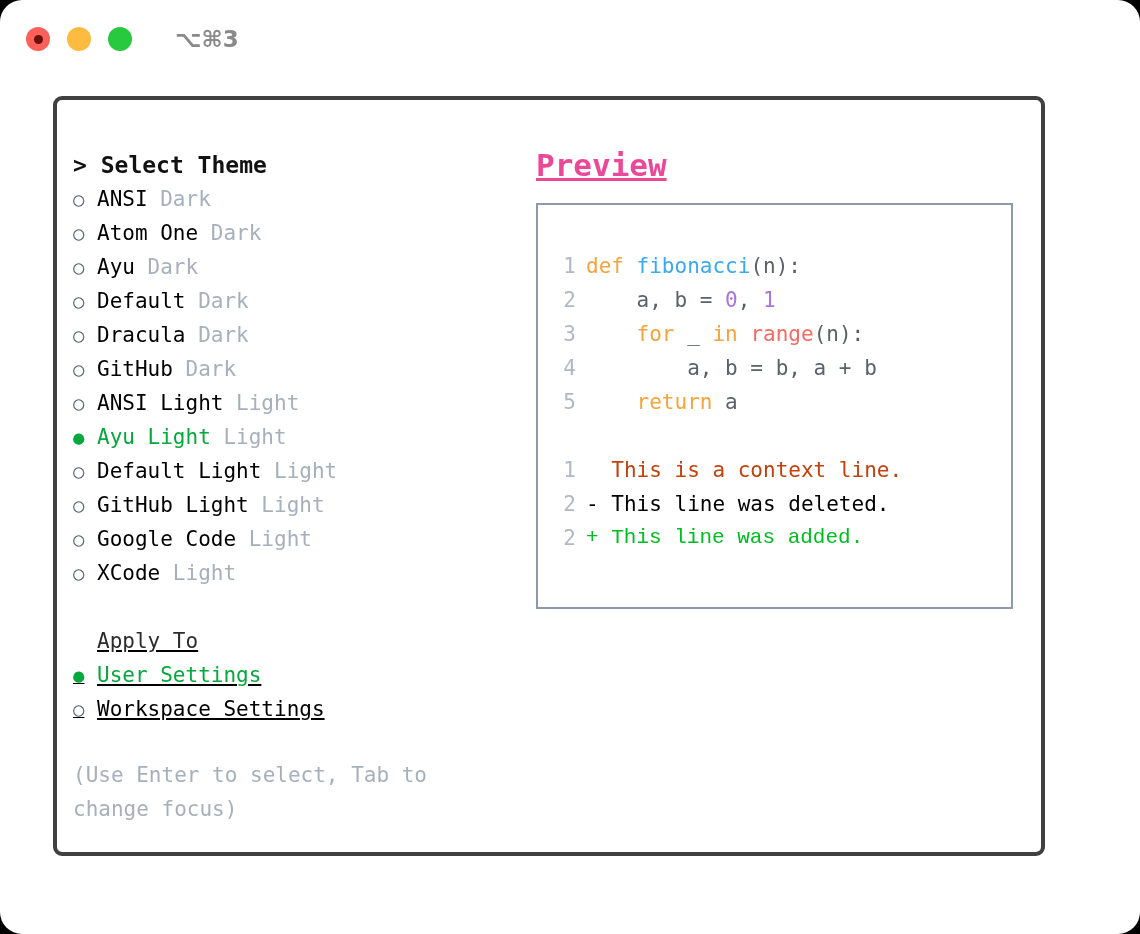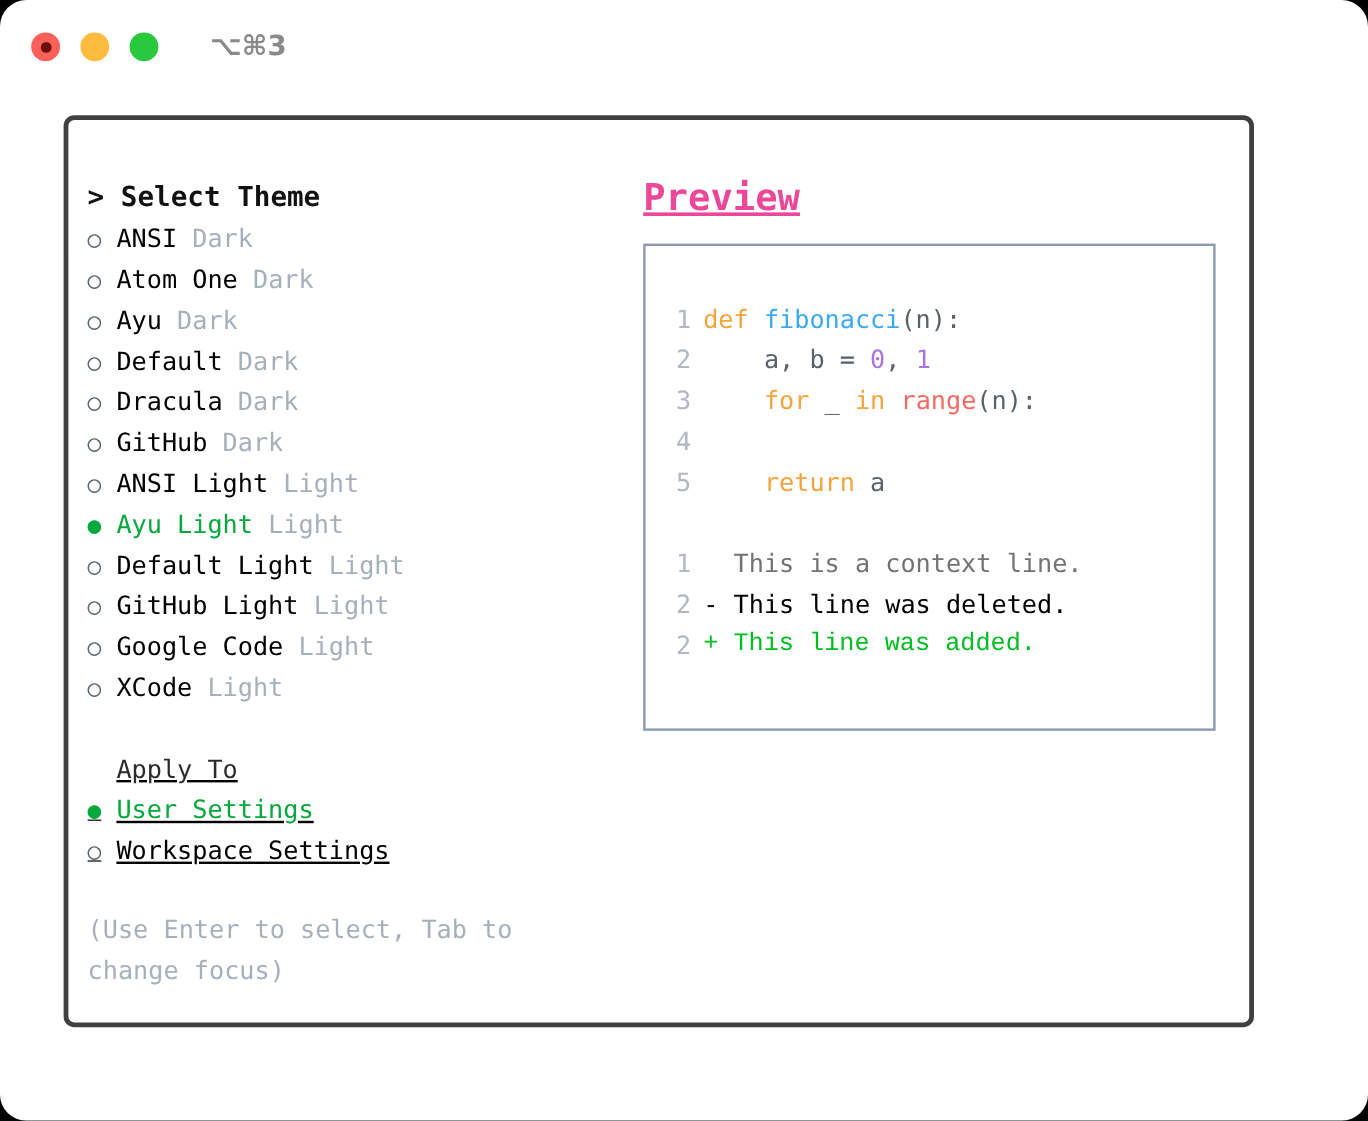--- a/index.html
+++ b/index.html
@@ -190,21 +190,21 @@
 
   .tok-kw   { color: #f5a33c; }
   .tok-fn   { color: #39a9f0; }
   .tok-num  { color: #a874dd; }
   .tok-bi   { color: #f56a63; }
   .tok-pl   { color: #5a6169; }
   .tok-punc { color: #5a6169; }
 
   .spacer-line { height: 34px; }
 
-  .diff-ctx { color: #737373; }
+  .diff-ctx { color: #c2410c; }
   .diff-del { color: #000000; }
   .diff-add { color: #00bd21; font-family: Liberation Mono, monospace; }
 </style>
 </head>
 <body>
 
 <div id="window">
 
   <div id="titlebar">
     <div class="traffic-lights">
@@ -251,21 +251,21 @@
       </div>
 
       <div id="right-col">
         <div id="preview-title">Preview</div>
 
         <div id="preview-box">
           <div id="code-block">
               <div class="code-line"><span class="gutter">1</span><span class="code-body"><span class="tok-kw">def </span><span class="tok-fn">fibonacci</span><span class="tok-punc">(n):</span></span></div>
               <div class="code-line"><span class="gutter">2</span><span class="code-body"><span class="tok-pl">    a, b = </span><span class="tok-num">0</span><span class="tok-punc">, </span><span class="tok-num">1</span></span></div>
               <div class="code-line"><span class="gutter">3</span><span class="code-body"><span class="tok-pl">    </span><span class="tok-kw">for</span><span class="tok-pl"> _ </span><span class="tok-kw">in</span><span class="tok-pl"> </span><span class="tok-bi">range</span><span class="tok-punc">(n):</span></span></div>
-              <div class="code-line"><span class="gutter">4</span></div>
+              <div class="code-line"><span class="gutter">4</span><span class="code-body"><span class="tok-pl">        a, b = b, a + b</span></span></div>
               <div class="code-line"><span class="gutter">5</span><span class="code-body"><span class="tok-pl">    </span><span class="tok-kw">return</span><span class="tok-pl"> a</span></span></div>
             </div>
           <div class="spacer-line"></div>
           <div id="diff-block">
               <div class="code-line"><span class="gutter">1</span><span class="diff-ctx">  This is a context line.</span></div>
               <div class="code-line"><span class="gutter">2</span><span class="diff-del">- This line was deleted.</span></div>
               <div class="code-line"><span class="gutter">2</span><span class="diff-add">+ This line was added.</span></div>
             </div>
         </div>
       </div>

